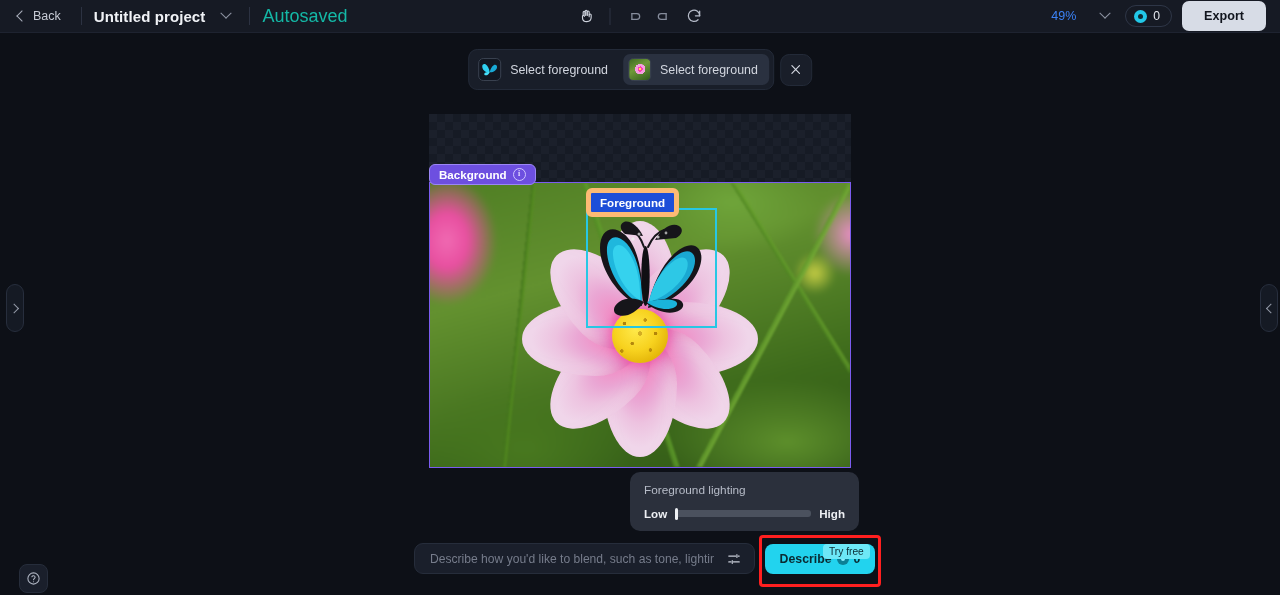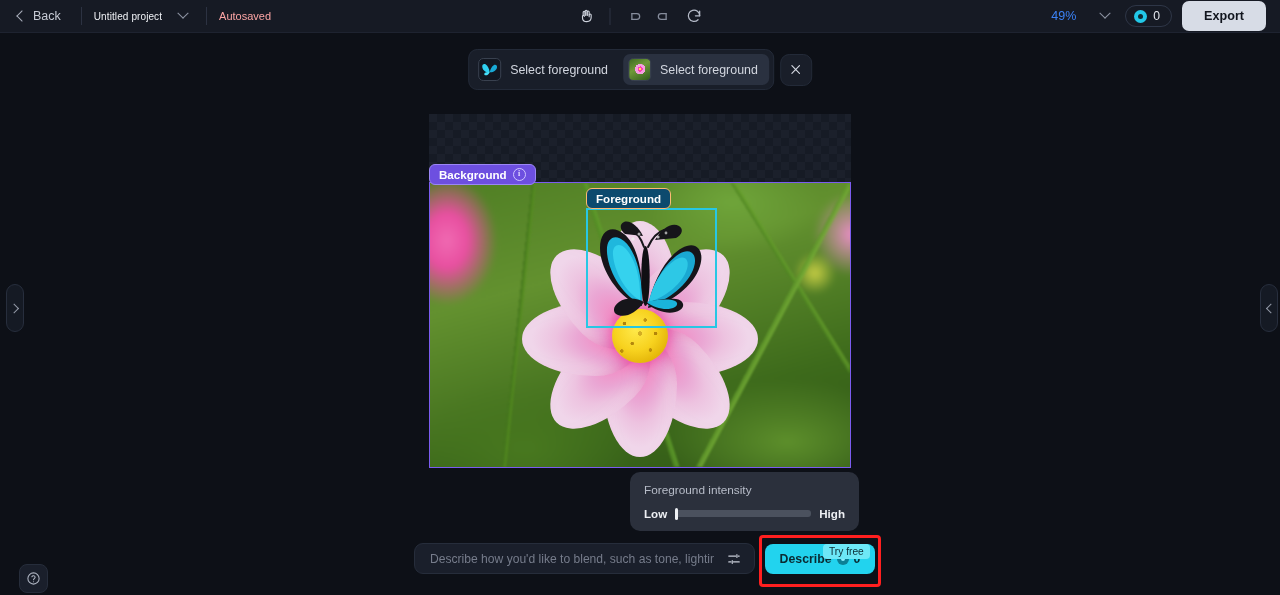--- a/index.html
+++ b/index.html
@@ -52,42 +52,42 @@
     transform: rotate(45deg);
     display: inline-block;
     margin-right: 1px;
   }
   .vdiv {
     width: 1px; height: 18px;
     background: #2c3242;
     margin: 0 12px;
   }
   .proj-name {
-    font-size: 10px;
-    font-weight: normal;
+    font-size: 15px;
+    font-weight: bold;
     color: #f0f2f6;
     letter-spacing: .1px;
   }
   .caret {
     width: 7px; height: 7px;
     border-right: 1.4px solid #8e94a3;
     border-bottom: 1.4px solid #8e94a3;
     transform: rotate(45deg) translate(-2px,-2px);
     display: inline-block;
   }
   .caret-btn {
     width: 22px; height: 22px;
     display: flex; align-items: center; justify-content: center;
     margin-left: 10px;
     border-radius: 5px;
     cursor: pointer;
   }
   .autosaved {
-    font-size: 11px;
-    color: #fca5a5;
+    font-size: 18px;
+    color: #14b8a6;
   }
 
   .tb-center {
     position: absolute;
     left: 50%;
     transform: translateX(-50%);
     display: flex;
     align-items: center;
     gap: 2px;
     height: 100%;
@@ -348,22 +348,22 @@
     white-space: nowrap;
     cursor: pointer;
   }
   .badge-bg {
     left: 429px; top: 164px;
     background: #6d4fe0;
     border: 1px solid #9b86f5;
   }
   .badge-fg {
     left: 586px; top: 188px;
-    background: #0c4a6e;
-    border: 1px solid #fdba74;
+    background: #1d4ed8;
+    border: 5px solid #fdba74;
   }
   .info-i {
     width: 11px; height: 11px;
     border: 1px solid #cfc4ff;
     border-radius: 50%;
     font-size: 8px;
     line-height: 10px;
     text-align: center;
     font-weight: bold;
     color: #e3dcff;
@@ -663,21 +663,21 @@
 <div class="badge badge-bg">
   <span>Background</span>
   <span class="info-i">i</span>
 </div>
 
 <div class="badge badge-fg">
   <span>Foreground</span>
 </div>
 
 <div class="intensity">
-  <div class="intensity-title">Foreground intensity</div>
+  <div class="intensity-title">Foreground lighting</div>
   <div class="slider-row">
     <span class="slider-label">Low</span>
     <div class="track">
       <div class="thumbbar"></div>
     </div>
     <span class="slider-label">High</span>
   </div>
 </div>
 
 <div class="promptbar">

